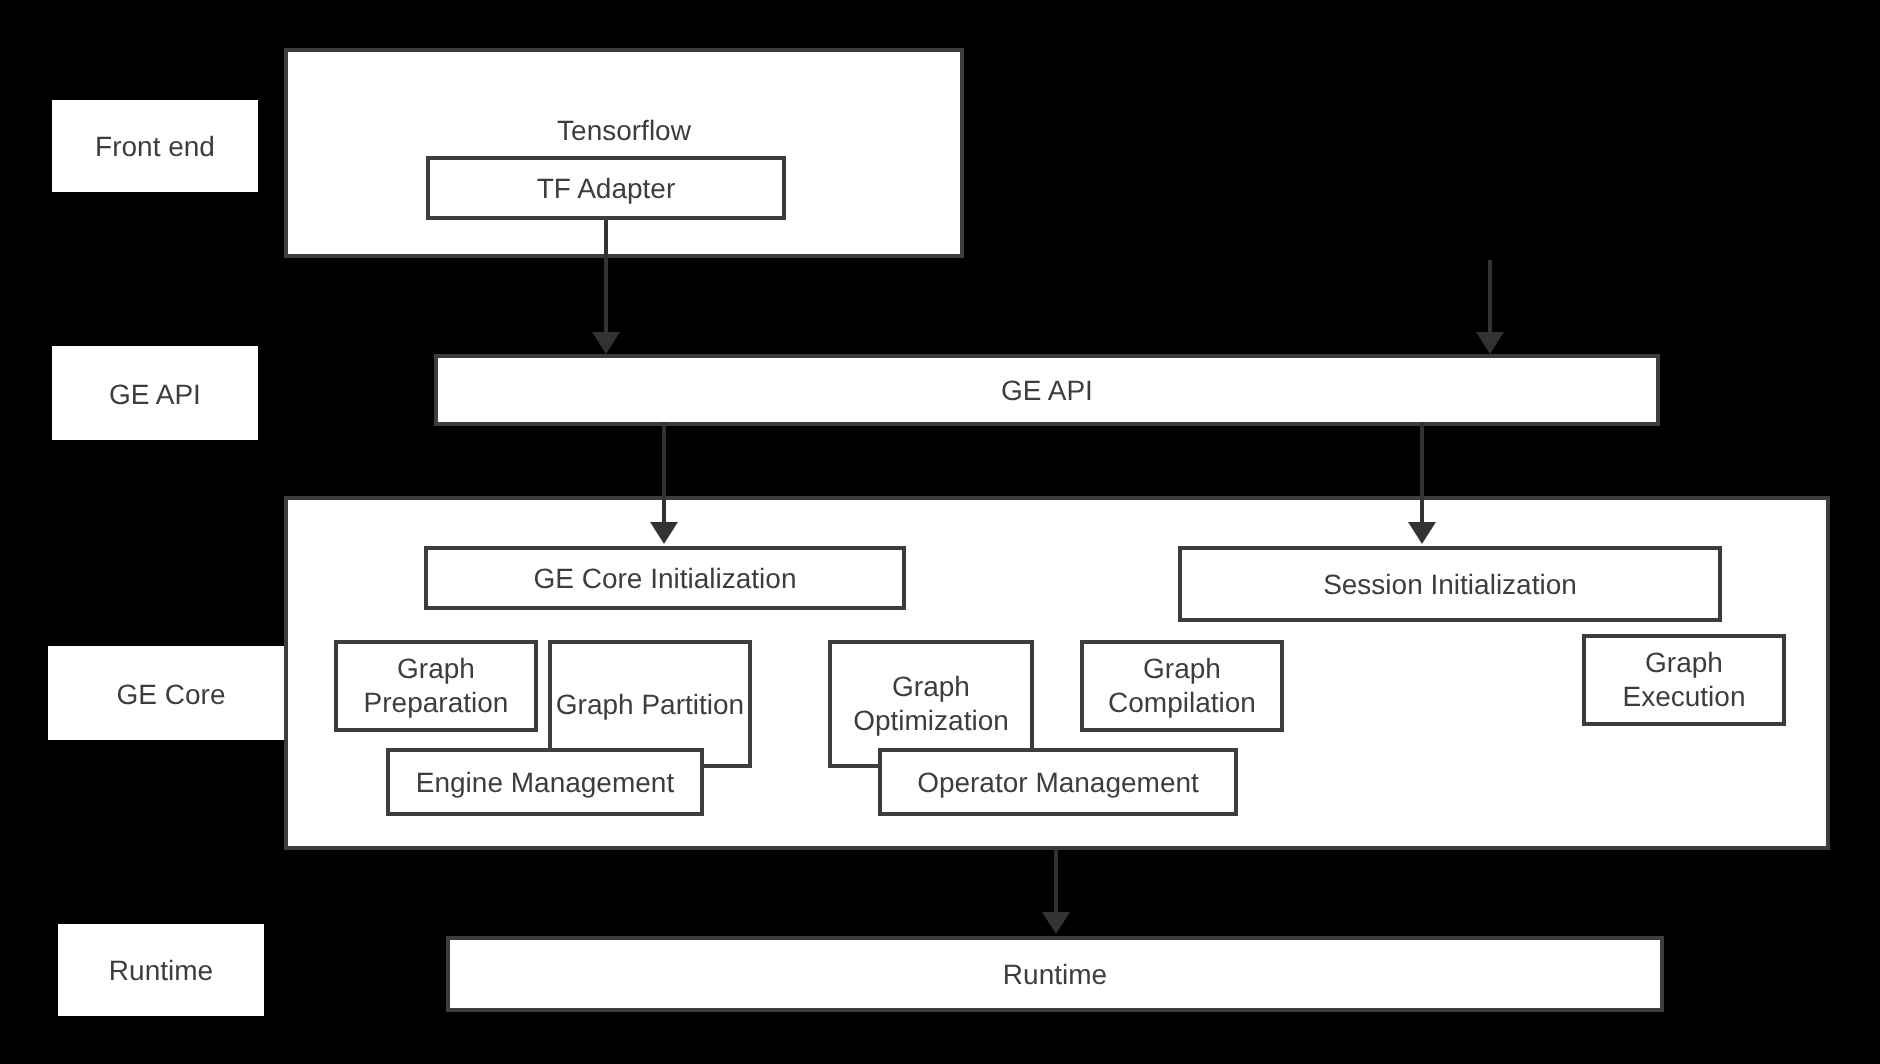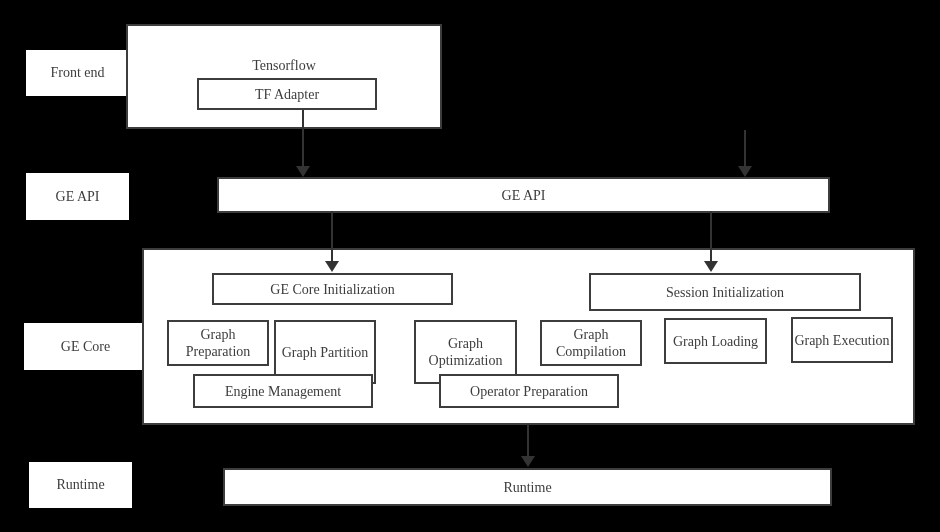--- a/index.html
+++ b/index.html
@@ -5,21 +5,21 @@
   :root{
     --bg:#000000;
     --fill:#ffffff;
     --line:#3d3d3d;
     --text:#3d3d3d;
     --arrow:#333333;
   }
   html,body{margin:0;padding:0;background:var(--bg);}
   .canvas{
     position:relative;width:940px;height:532px;background:var(--bg);
-    font-family:Liberation Serif, serif;
+    font-family:Liberation Sans, sans-serif;
     color:var(--text);font-size:14px;overflow:hidden;
   }
   .side-label{
     position:absolute;background:var(--fill);
     display:flex;align-items:center;justify-content:center;
     text-align:center;
   }
   .box{
     position:absolute;background:var(--fill);
     border:2px solid var(--line);box-sizing:border-box;
@@ -45,42 +45,41 @@
 </head>
 <body>
 
 <div class="canvas">
 
   <div class="side-label" style="left:26px;top:50px;width:103px;height:46px">Front end</div>
   <div class="side-label" style="left:26px;top:173px;width:103px;height:47px">GE API</div>
   <div class="side-label" style="left:24px;top:323px;width:123px;height:47px">GE Core</div>
   <div class="side-label" style="left:29px;top:462px;width:103px;height:46px">Runtime</div>
 
-  <div class="box container-box" style="left:126px;top:24px;width:316px;height:105px">
+  <div class="box container-box" style="left:142px;top:24px;width:340px;height:105px">
     <div class="tf-title">Tensorflow</div>
     <div class="box" style="left:69px;top:52px;width:180px;height:32px">TF Adapter</div>
   </div>
 
 
   <div class="box" style="left:217px;top:177px;width:613px;height:36px">GE API</div>
 
   <div class="box container-box" style="left:142px;top:248px;width:773px;height:177px">
 
     <div class="box" style="left:68px;top:23px;width:241px;height:32px">GE Core Initialization</div>
     <div class="box" style="left:445px;top:23px;width:272px;height:38px">Session Initialization</div>
 
     <div class="box" style="left:23px;top:70px;width:102px;height:46px">Graph Preparation</div>
     <div class="box" style="left:130px;top:70px;width:102px;height:64px">Graph Partition</div>
     <div class="box" style="left:270px;top:70px;width:103px;height:64px">Graph Optimization</div>
     <div class="box" style="left:396px;top:70px;width:102px;height:46px">Graph Compilation</div>
-    <div class="box" style="left:520px;top:68px;width:103px;height:46px">Graph Loading</div>
     <div class="box" style="left:647px;top:67px;width:102px;height:46px">Graph Execution</div>
 
-    <div class="box" style="left:49px;top:124px;width:180px;height:34px">Engine Management</div>
-    <div class="box" style="left:295px;top:124px;width:180px;height:34px">Operator Preparation</div>
+    <div class="box" style="left:49px;top:124px;width:159px;height:34px">Engine Management</div>
+    <div class="box" style="left:295px;top:124px;width:180px;height:34px">Operator Management</div>
   </div>
 
   <div class="box" style="left:223px;top:468px;width:609px;height:38px">Runtime</div>
 
   <div class="arrow" style="left:296px;top:110px;height:67px"></div>
   <div class="arrow" style="left:738px;top:130px;height:47px"></div>
   <div class="arrow" style="left:325px;top:211px;height:61px"></div>
   <div class="arrow" style="left:704px;top:211px;height:61px"></div>
   <div class="arrow" style="left:521px;top:424px;height:43px"></div>
 

